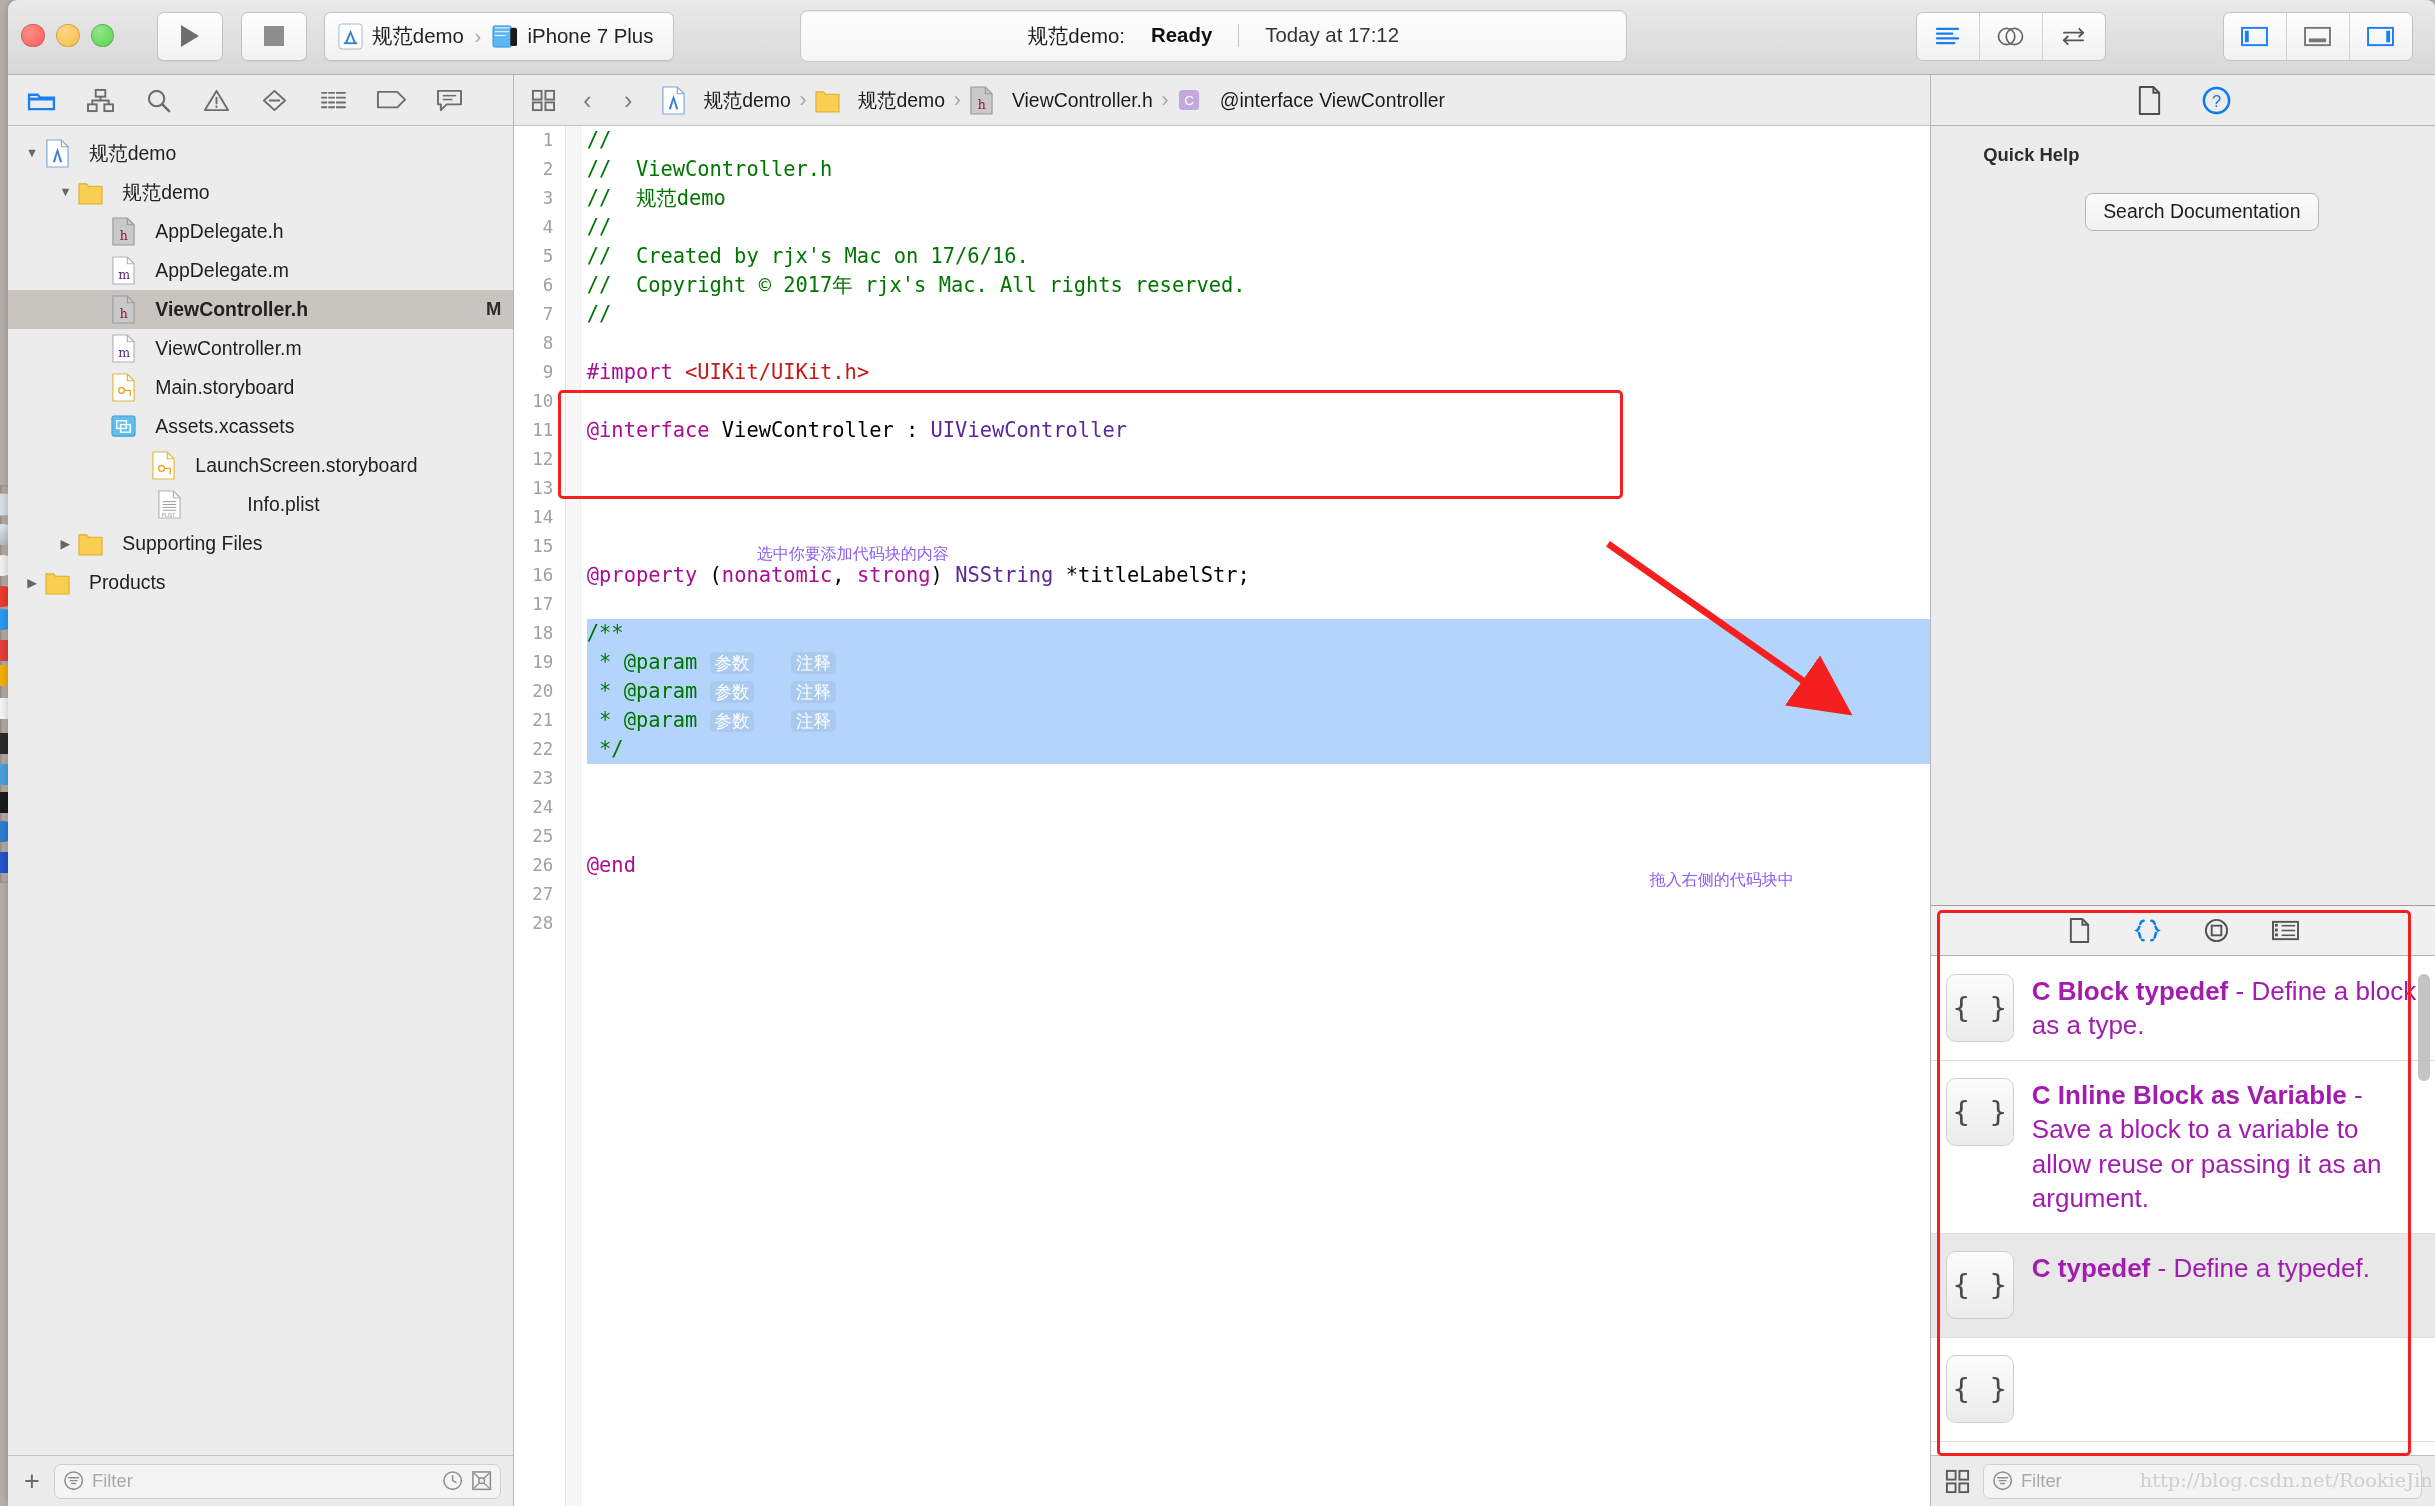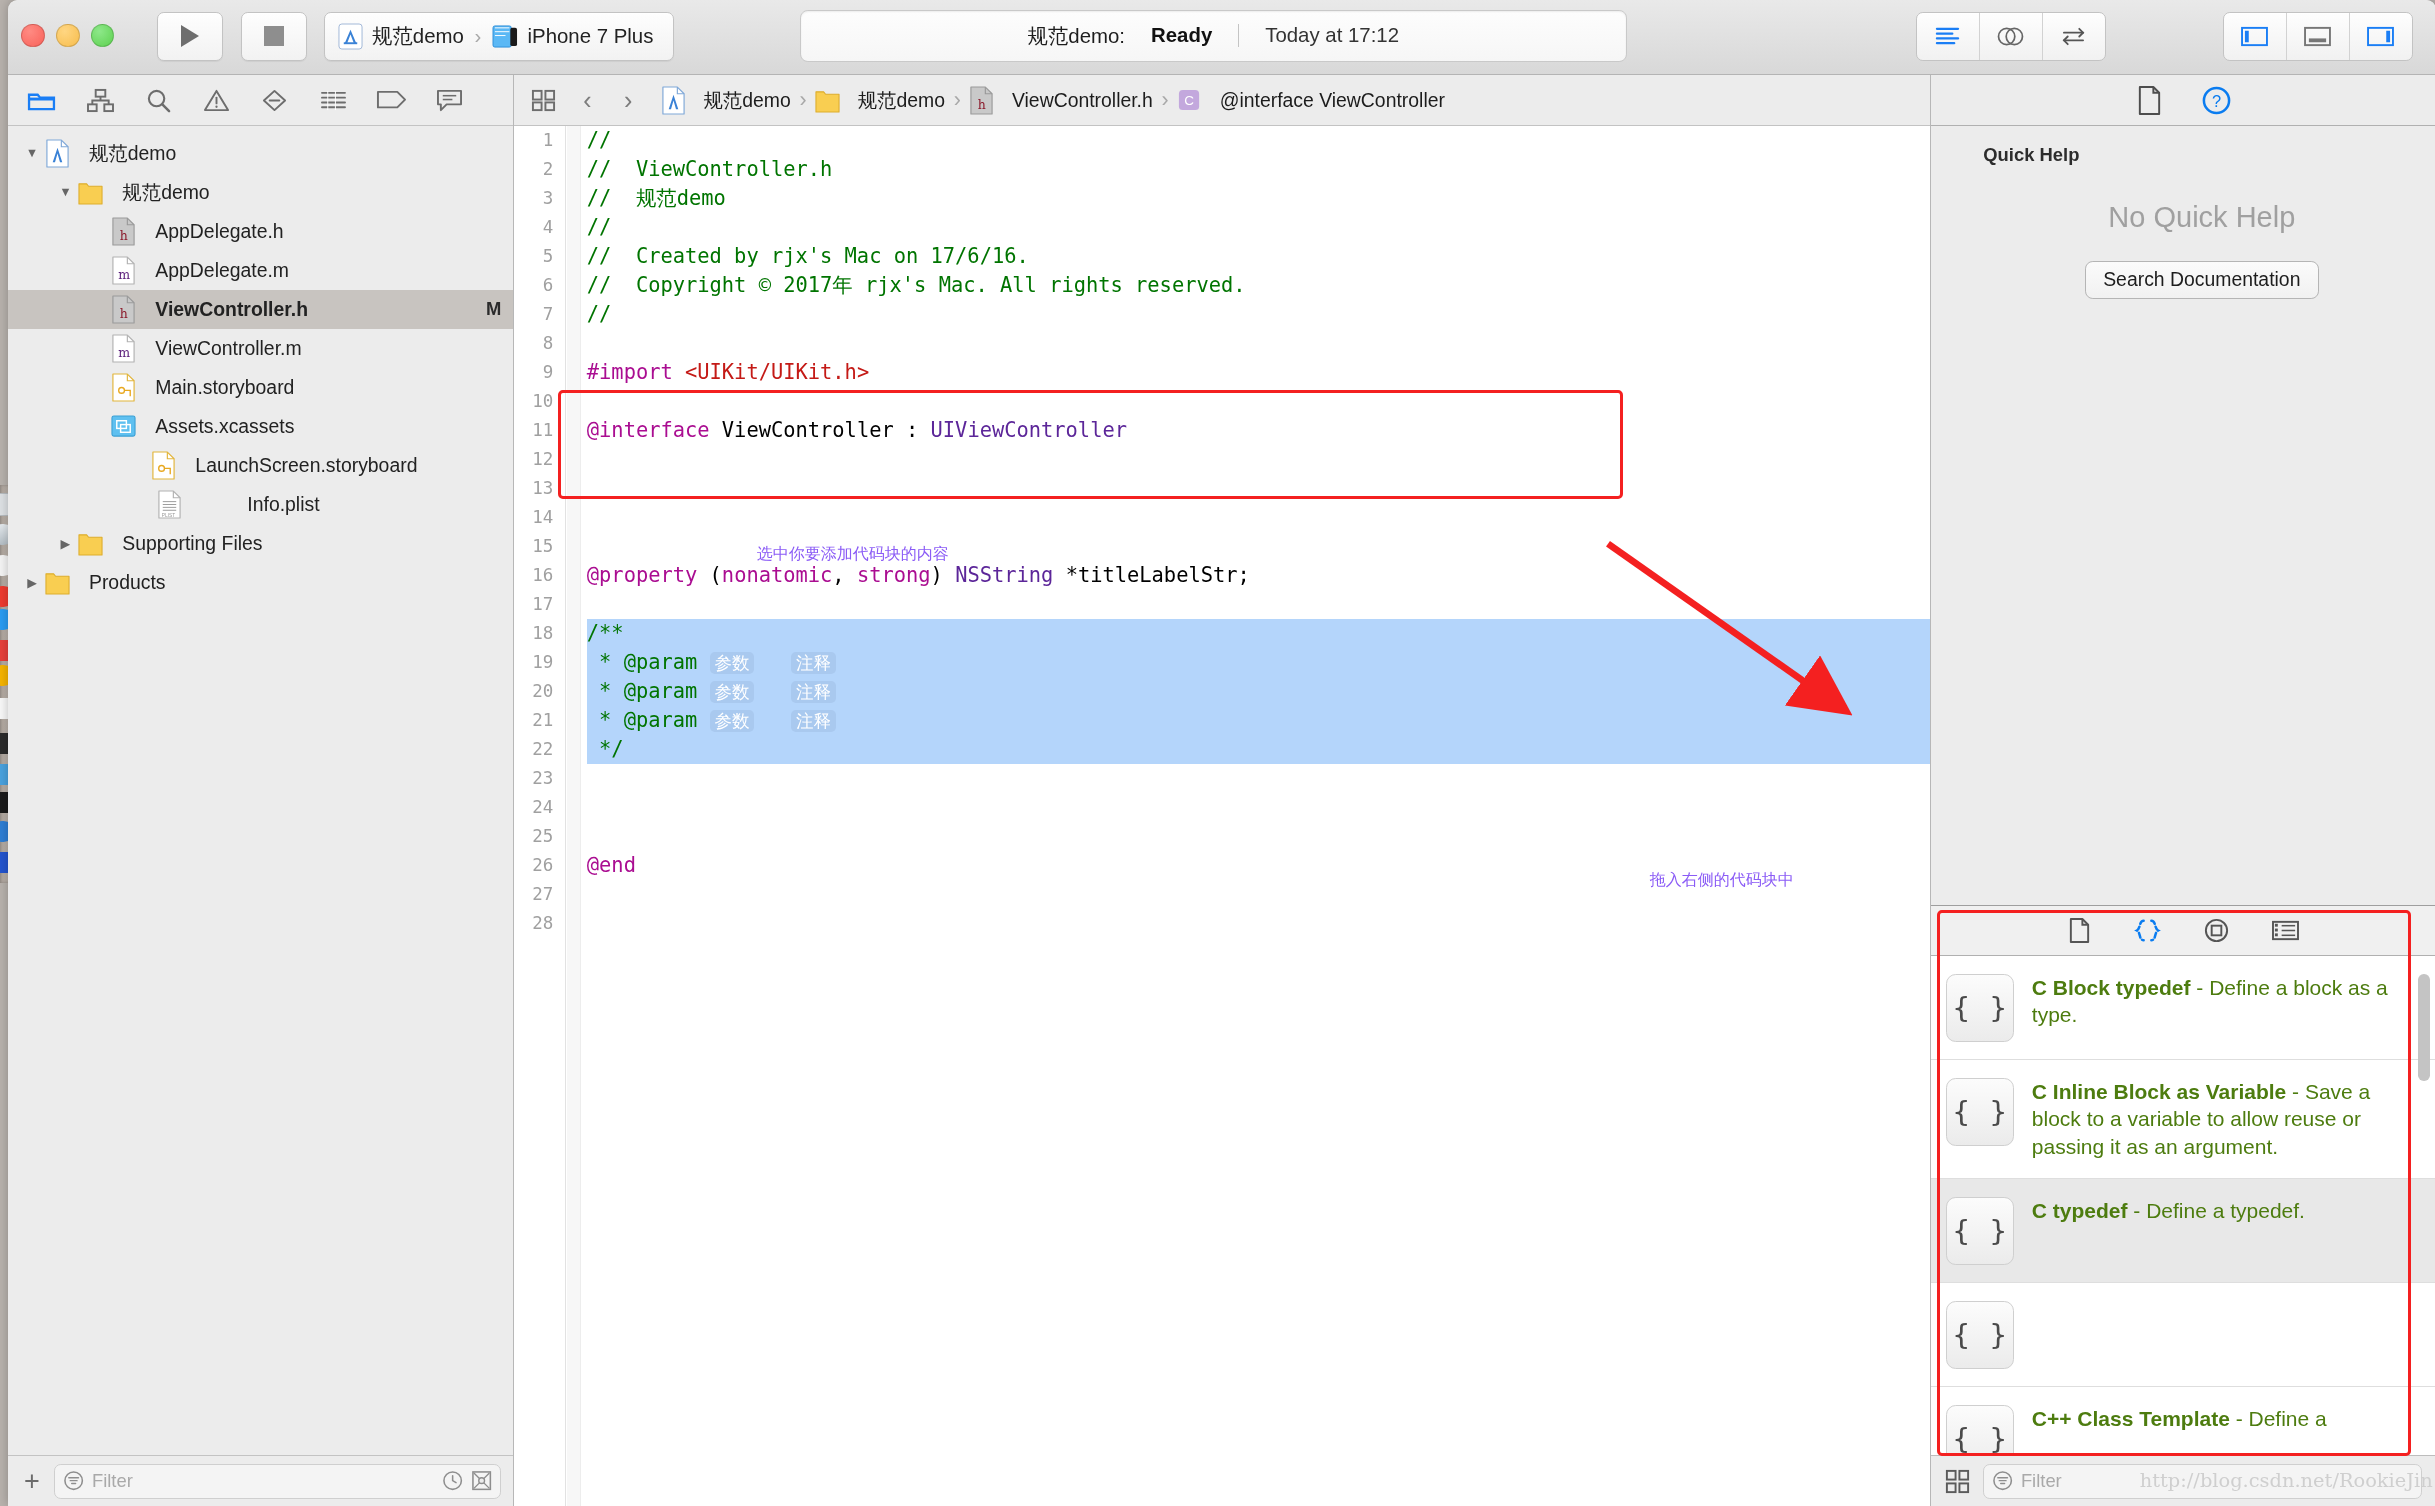--- a/index.html
+++ b/index.html
@@ -209,21 +209,21 @@
   .snippet {
     display:flex; gap: 17.5px; padding: 17.5px 15.5px; border-bottom:1px solid #dedede; align-items:flex-start;
   }
   .snippet.sel { background:#e8e8e8; }
   .snip-ico {
     flex:0 0 auto; width: 66px; height: 66px; border:1px solid #cfcfcf; border-radius: 9.7px;
     background: linear-gradient(to bottom,#fcfcfc,#ebebeb);
     display:flex; align-items:center; justify-content:center;
     font-family:"DejaVu Sans Mono", monospace; font-size: 29px; color:#4a4a4a; letter-spacing:1px;
   }
-  .snip-text { font-size: 21px; color:#4d7c0f; line-height: 1.32; }
+  .snip-text { font-size: 26px; color:#a21caf; line-height: 1.32; }
   .snip-text b { font-weight: bold; }
   .lib-filter {
     height: 50px; border-top:1px solid #bdbdbd; background:#ececec;
     display:flex; align-items:center; gap: 11.6px; padding: 0 13.6px; position:relative;
   }
   .scroll-v {
     position:absolute; right: 5.8px; top: 68px; width: 11.6px; height: 107px;
     background:#c4c4c4; border-radius: 5.8px;
   }
   .watermark {
@@ -702,21 +702,20 @@
             </div>
             <div>
               <svg width="31" height="31" viewBox="0 0 32 32">
                 <circle cx="16" cy="16" r="13" fill="none" stroke="#0a7cf0" stroke-width="2.6"></circle>
                 <text x="16" y="23" font-size="17" text-anchor="middle" fill="#0a7cf0" font-family="Liberation Sans, sans-serif">?</text>
               </svg>
             </div>
           </div>
           <div class="util-body">
             <div class="qh-title">Quick Help</div>
-            <div class="no-qh">No Quick Help</div>
             <div class="sdoc-wrap">
               <span class="sdoc-btn">Search Documentation</span>
             </div>
           </div>
         </div>
 
         <div class="util-bottom">
           <div class="lib-tabs">
             <div>
               <svg width="25" height="27" viewBox="0 0 26 28">

